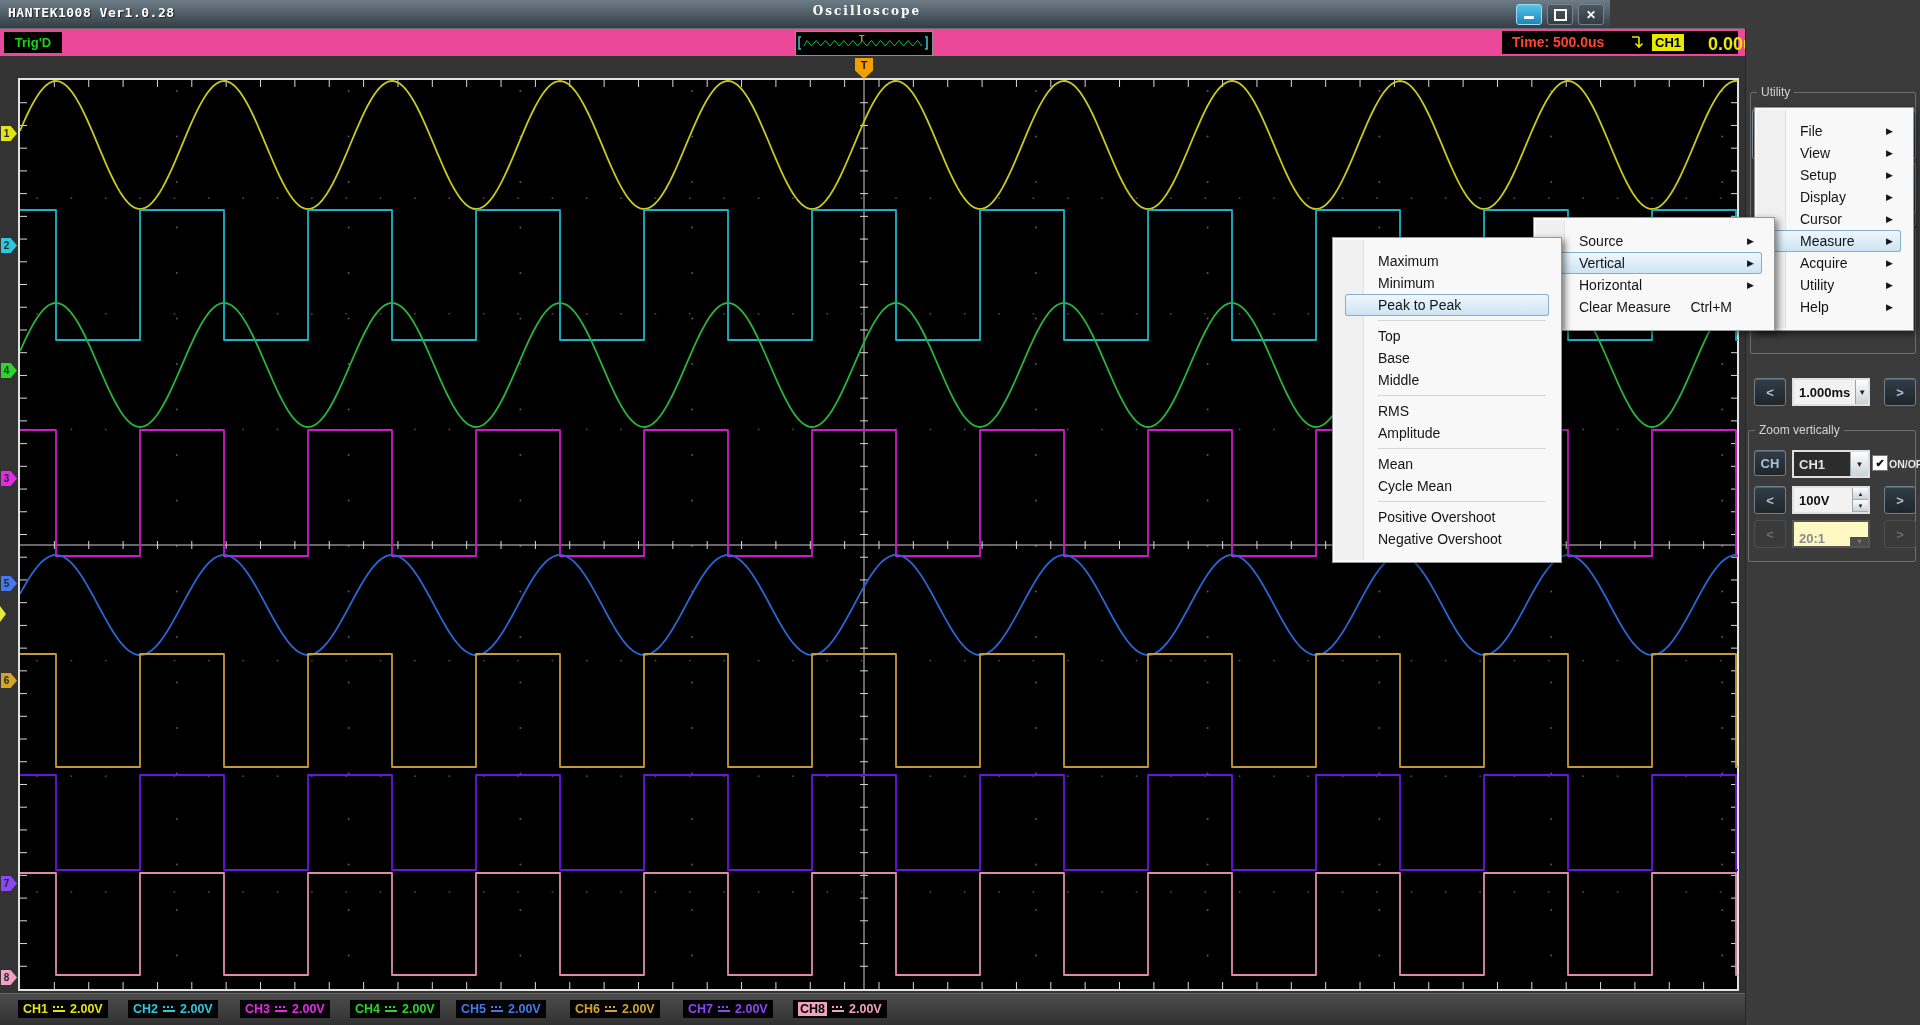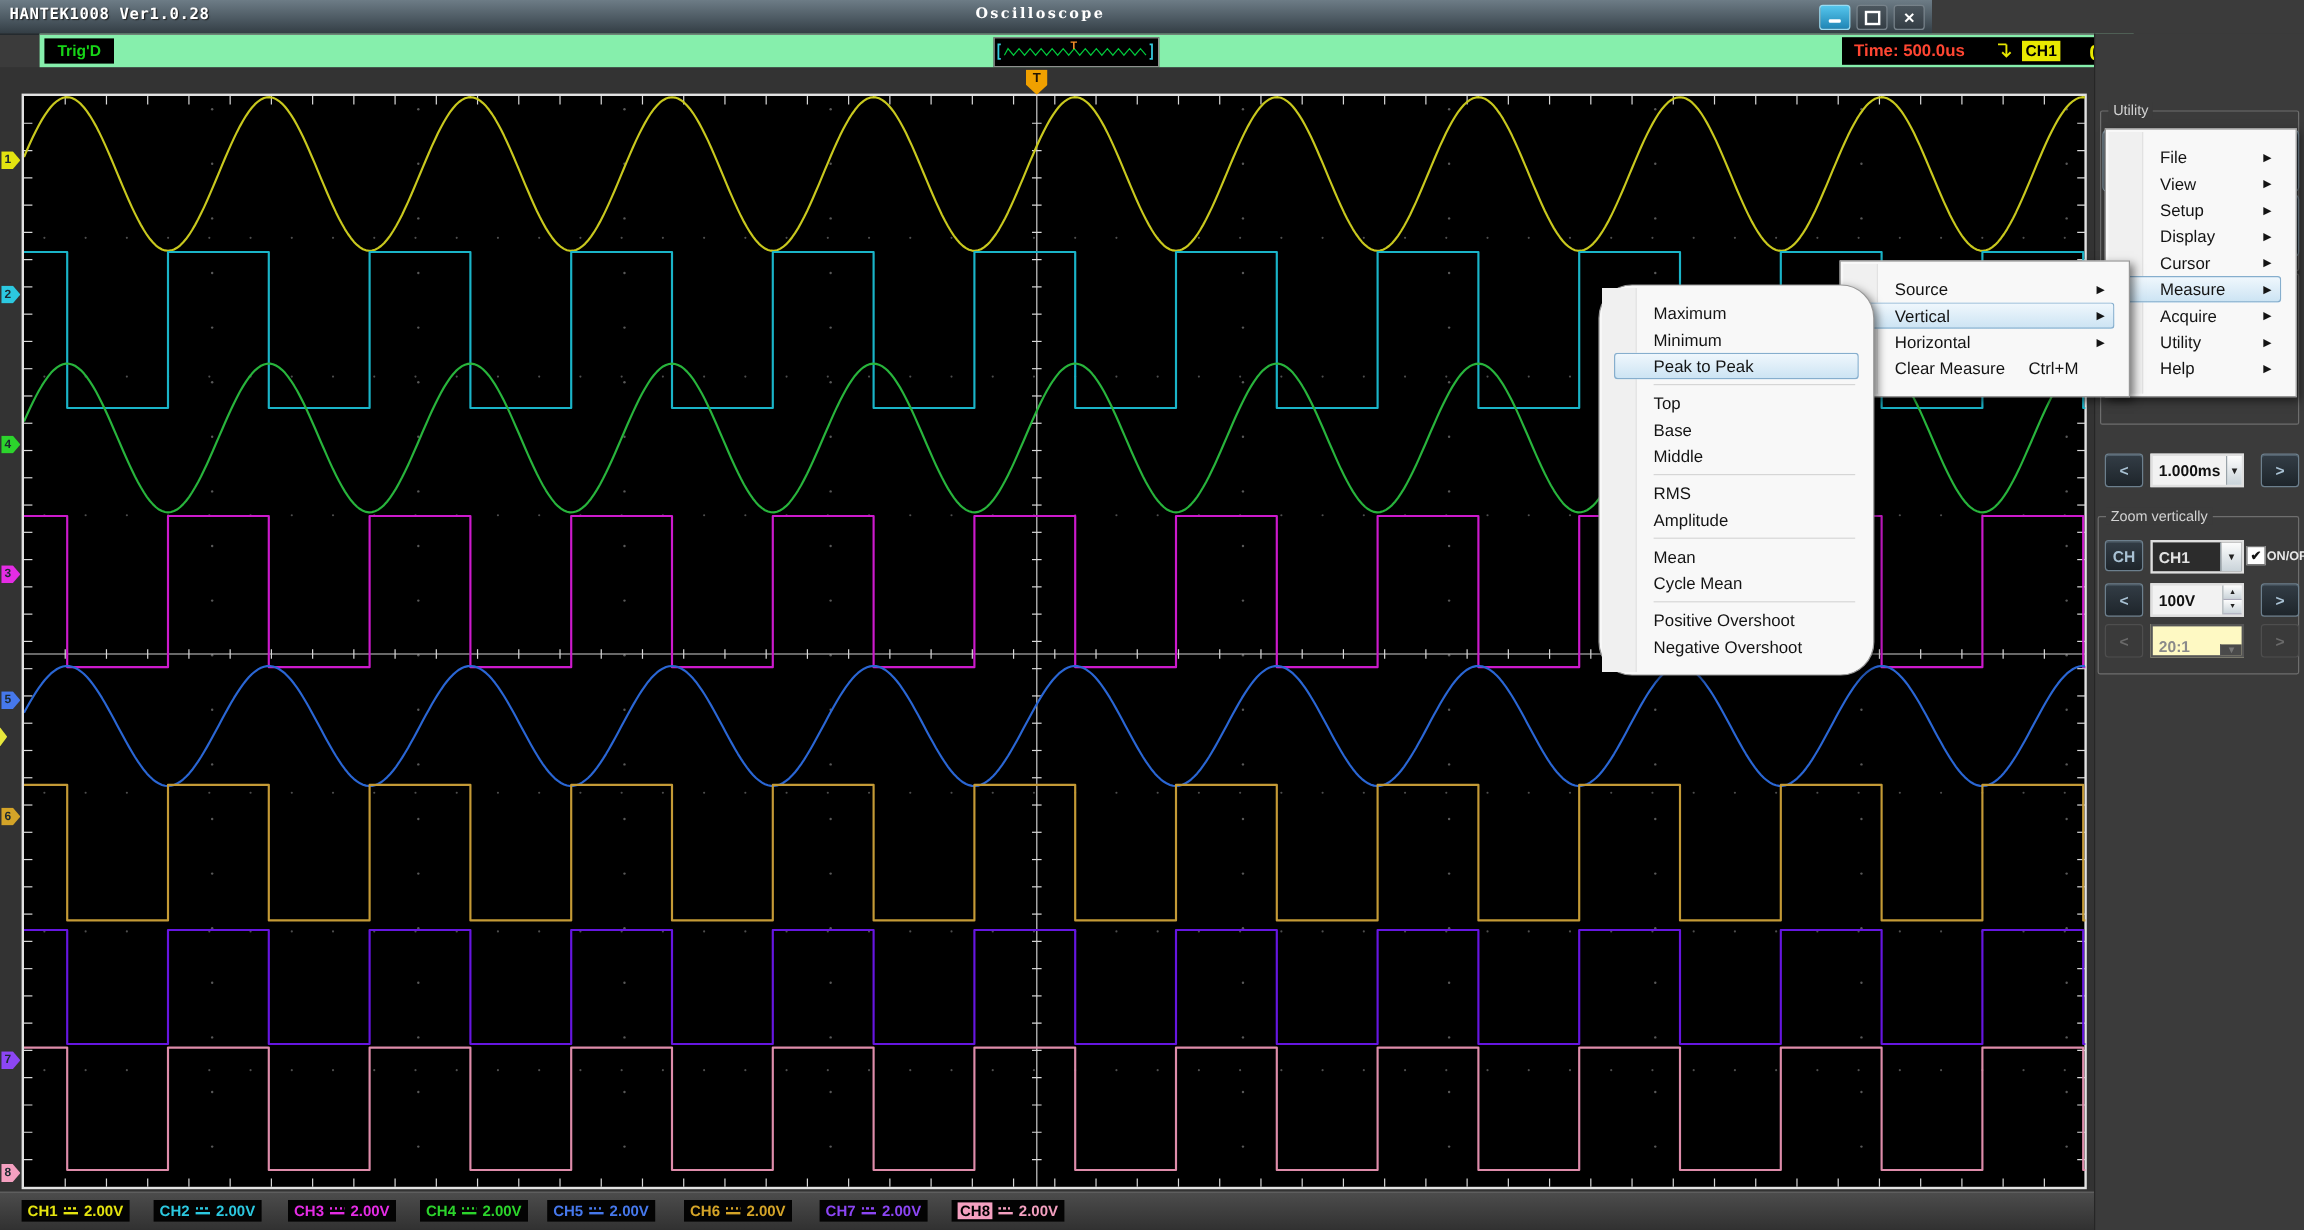--- a/index.html
+++ b/index.html
@@ -14,22 +14,22 @@
   .wintitle{position:absolute;left:867px;top:4px;transform:translateX(-50%);color:#fff;
     font-family:"DejaVu Serif",serif;font-weight:bold;font-size:12px;letter-spacing:2px;}
   .winbtns{position:absolute;right:6px;top:4px;display:flex;gap:5px;}
   .wbtn{width:24px;height:19px;border-radius:3px;display:flex;align-items:center;justify-content:center;
     background:linear-gradient(#4b565e,#343d44);border:1px solid #77828a;color:#fff;
     font-size:12px;font-weight:bold;line-height:1;cursor:default;}
   .wbtn.min{background:linear-gradient(#55c5ec,#1f85b5);border-color:#9adbf2;}
   .wbtn.min span{display:block;width:10px;height:3px;background:#fff;border-radius:1px;margin-top:6px;}
   .wbtn.max span{display:block;width:9px;height:8px;border:2px solid #fff;}
   
-  .statusbar{position:absolute;left:0;top:28px;width:1745px;height:28px;background:#86efac;
-    border-top:1px solid #6a6a6a;border-bottom:1px solid #111;margin-left:33px;}
+  .statusbar{position:absolute;left:0;top:28px;width:1745px;height:28px;background:#ec4899;
+    border-top:1px solid #6a6a6a;border-bottom:1px solid #111;}
   .trigd{position:absolute;left:4px;top:3px;width:58px;height:21px;background:#000;
     color:#17d417;font-weight:bold;font-size:13px;display:flex;align-items:center;justify-content:center;}
   .preview{position:absolute;left:795px;top:2px;width:136px;height:23px;background:#000;
     border:1px solid #8f8f8f;}
   .trigpanel{position:absolute;left:1502px;top:2px;width:236px;height:23px;background:#000;}
   .timelabel{position:absolute;left:10px;top:3px;color:#ff4632;font-weight:bold;font-size:14px;}
   .trigicon{position:absolute;left:128px;top:2px;}
   .trigch{position:absolute;left:150px;top:3px;background:#e8e800;color:#000;font-weight:bold;
     font-size:13px;padding:0 3px;line-height:17px;}
   .trigval{position:absolute;left:206px;top:3px;color:#e8e800;font-weight:bold;font-size:18px;}
@@ -1060,21 +1060,21 @@
       <div class="mitem"><span>Acquire</span><span class="arrow">▶</span></div>
       <div class="mitem"><span>Utility</span><span class="arrow">▶</span></div>
       <div class="mitem"><span>Help</span><span class="arrow">▶</span></div>
     </div>
   <div class="menu" id="measure-menu" style="left:1533px;top:217px;width:216px;">
       <div class="mitem"><span>Source</span><span class="arrow">▶</span></div>
       <div class="mitem hl"><span>Vertical</span><span class="arrow">▶</span></div>
       <div class="mitem"><span>Horizontal</span><span class="arrow">▶</span></div>
       <div class="mitem"><span>Clear Measure</span><span class="shortcut">Ctrl+M</span></div>
     </div>
-  <div class="menu" id="vertical-menu" style="left:1332px;top:237px;width:204px;border-radius:28px;">
+  <div class="menu" id="vertical-menu" style="left:1332px;top:237px;width:204px;">
       <div class="mitem"><span>Maximum</span></div>
       <div class="mitem"><span>Minimum</span></div>
       <div class="mitem hl"><span>Peak to Peak</span></div>
       <div class="msep"></div>
       <div class="mitem"><span>Top</span></div>
       <div class="mitem"><span>Base</span></div>
       <div class="mitem"><span>Middle</span></div>
       <div class="msep"></div>
       <div class="mitem"><span>RMS</span></div>
       <div class="mitem"><span>Amplitude</span></div>

